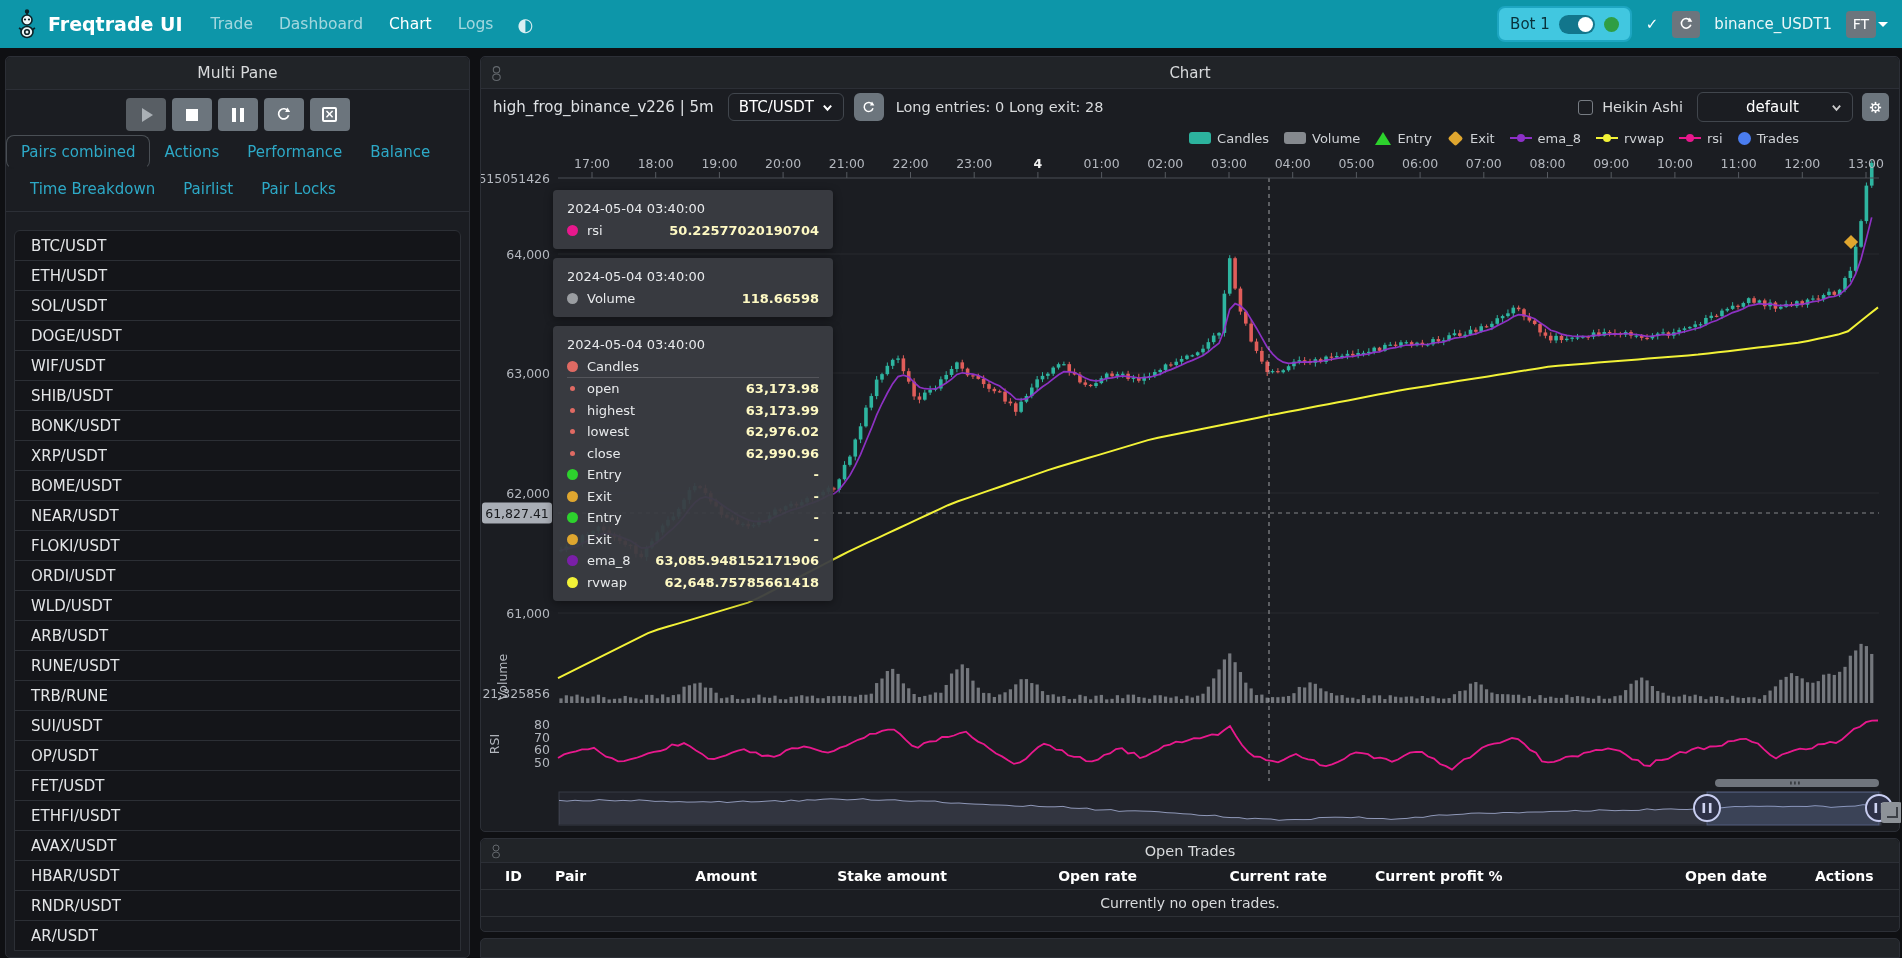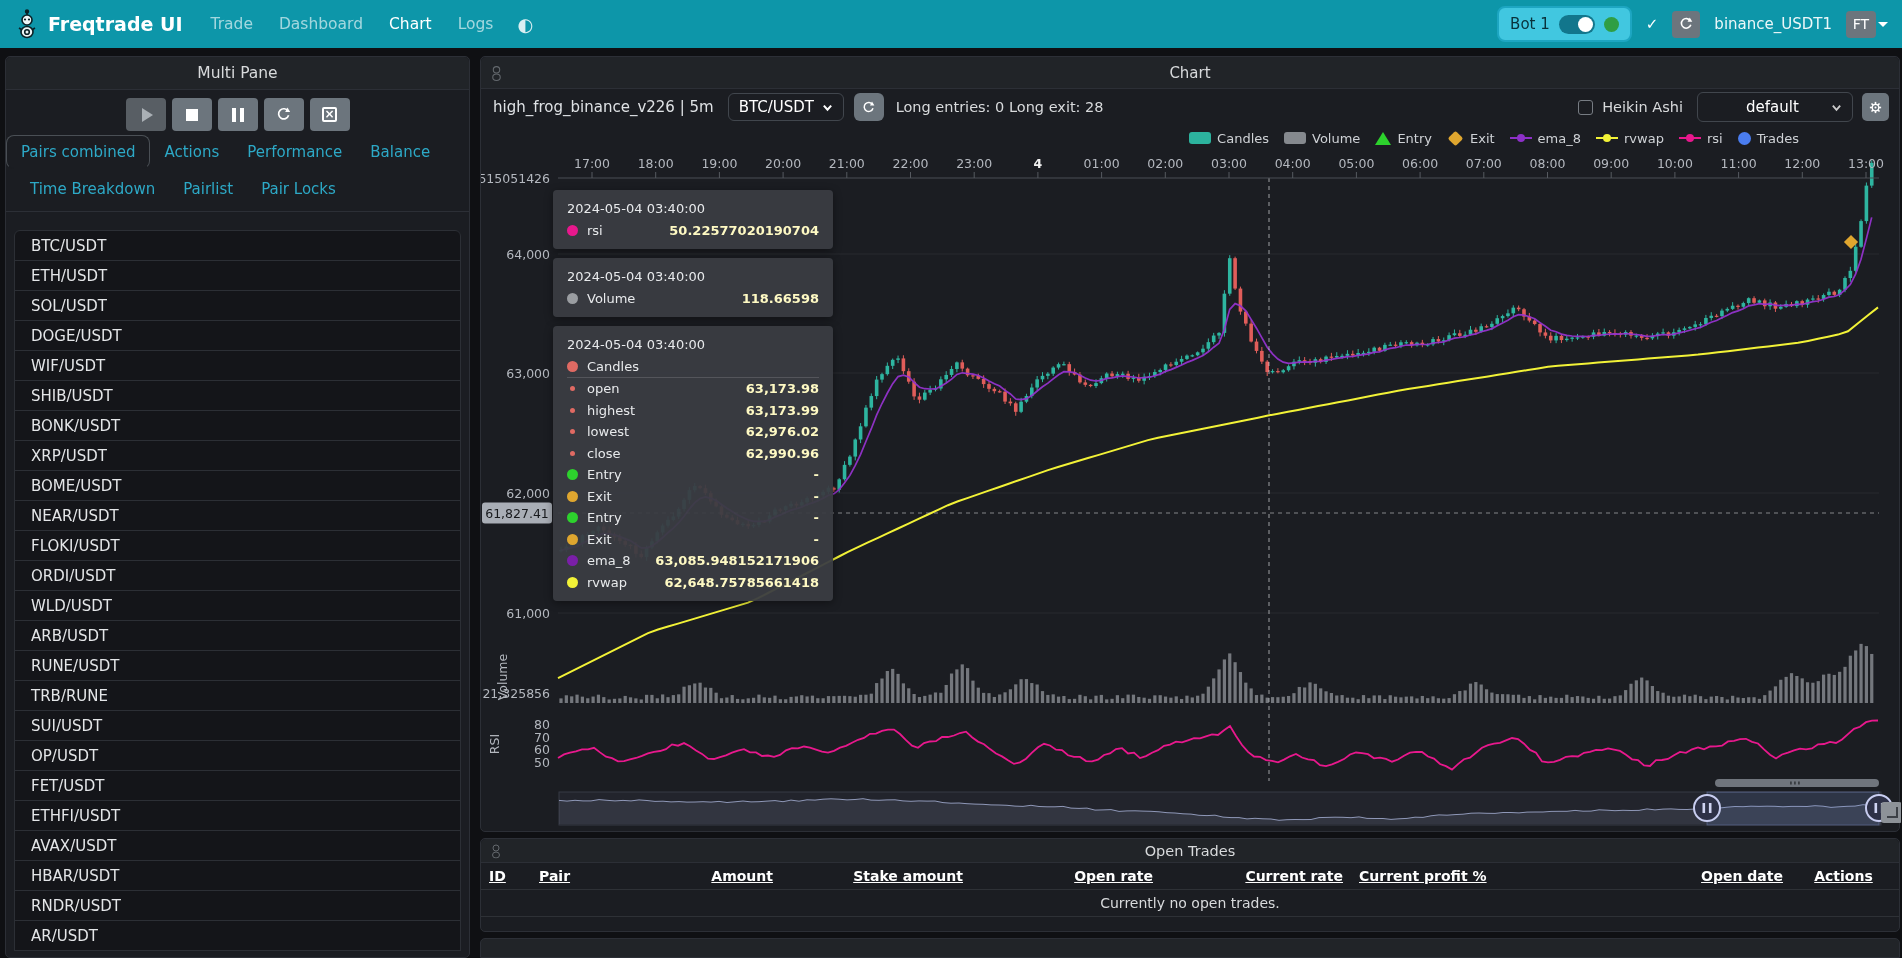--- a/index.html
+++ b/index.html
@@ -99,21 +99,21 @@
   .tt-row.hdr-row { border-bottom:1px solid rgba(255,255,255,.14); }
   .tt-dot { width:11px; height:11px; border-radius:50%; margin-right:9px; flex:none; }
   .tt-dot.sm { width:5px; height:5px; margin:0 12px 0 3px; }
   .tt-val { margin-left:auto; font-weight:bold; color:#fef9c3; }
 
   
   #trades-card { left:480px; top:838px; width:1420px; height:94px; }
   #trades-card .card-header { height:24px; font-size:14.5px; color:#d8dadc; }
   .tr-cols { display:flex; align-items:center; height:27px; border-bottom:1px solid #2e3136;
              font-size:14px; font-weight:bold; color:#fff; }
-  .tr-col { padding:0 8px; white-space:nowrap;text-decoration:underline; }
+  .tr-col { padding:0 24px; white-space:nowrap; }
   .tr-empty { height:27px; border-bottom:1px solid #2e3136; display:flex; align-items:center;
               justify-content:center; font-size:14px; color:#d8dadc; }
   #bottom-sliver { left:480px; top:938px; width:1420px; height:20px; background:#212428;
                    border:1px solid #2c2f36; border-radius:5px 5px 0 0; }
 </style>
 </head>
 <body>
 
 <div id="app">
 

